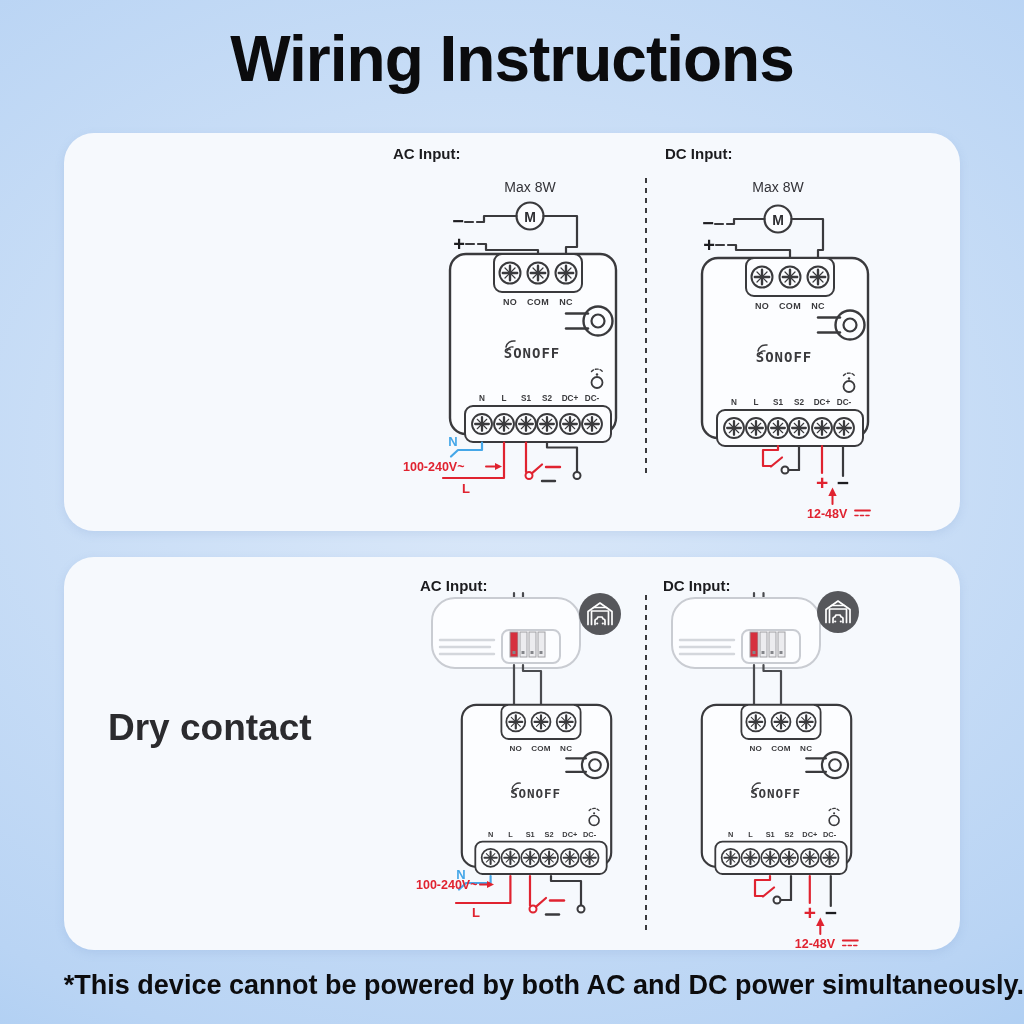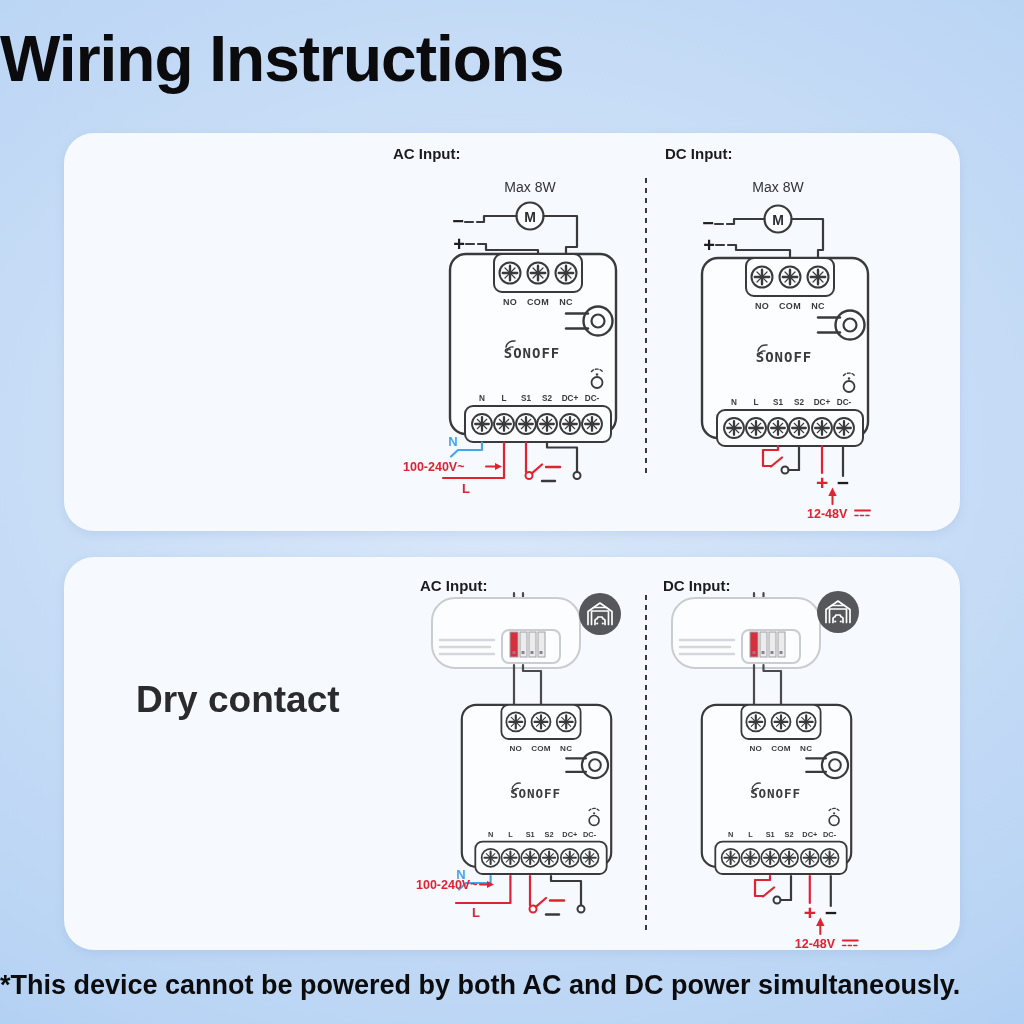--- a/index.html
+++ b/index.html
@@ -5,37 +5,37 @@
 <style>
   * { margin:0; padding:0; box-sizing:border-box; }
   html,body { width:1024px; height:1024px; }
   body {
     font-family:"Liberation Sans", sans-serif;
     background: radial-gradient(135% 105% at 48% 44%, var(--bg_light) 0%, #b9d4f4 58%, var(--bg_deep) 100%);
     position:relative; overflow:hidden;
   }
   .title {
     position:absolute; left:0; top:22px; width:100%;
-    font-size:64px; font-weight:700; letter-spacing:-1px;
+    text-align:center; font-size:64px; font-weight:700; letter-spacing:-1px;
     color:#0b0b0d;
   }
   .panel {
     position:absolute; left:64px; width:896px;
     background: var(--panel_bg);
     border-radius:30px;
     box-shadow: 0 3px 10px rgba(110,145,200,.18);
   }
   .panel-1 { top:133px; height:398px; }
   .panel-2 { top:557px; height:393px; }
   .heading {
     position:absolute; left:44px; font-size:37px; line-height:46px;
     font-weight:600; color:#2b2b2e;
   }
   .panel-1 .heading { top:136px; }
-  .panel-2 .heading { top:120px;margin-left:28px; }
+  .panel-2 .heading { top:148px; }
   .divider {
     position:absolute; width:2px;
     background: repeating-linear-gradient(to bottom, var(--ink) 0 5px, transparent 5px 10px);
   }
   .panel-1 .divider { left:581px; top:45px; height:300px; }
   .panel-2 .divider { left:581px; top:38px; height:336px; }
   svg.diag { position:absolute; overflow:visible; }
   svg text { font-family:"Liberation Sans", sans-serif; }
   .t-head  { font-size:15px; font-weight:700; fill:#1c1c1f; }
   .t-plain { font-size:14px; font-weight:400; fill:#333338; }
@@ -51,21 +51,21 @@
   .t-dcpm  { font-size:21px; font-weight:700; }
   .w { fill:none; stroke-linecap:round; stroke-linejoin:round; }
   .ink  { stroke:var(--ink); }
   .red  { stroke:var(--red); }
   .blue { stroke:var(--blue); }
   .gray { stroke:#c9ccd2; }
   .vent { stroke:#d4d7dc; }
   .dw   { stroke:#4a4b4f; }
   .fill-bg { fill:#fcfdff; }
   .footnote {
-    position:absolute; left:0; top:970px; width:100%; text-align:left;
+    position:absolute; left:0; top:970px; width:100%; text-align:right;
     font-size:27px; font-weight:700; color:#0c0c0e;
   }
 </style>
 </head>
 <body>
 
 <svg width="0" height="0" style="position:absolute" aria-hidden="true">
   <defs>
     <g id="screw">
       <circle r="10.5" class="fill-bg" stroke="var(--ink)" stroke-width="2"></circle>

